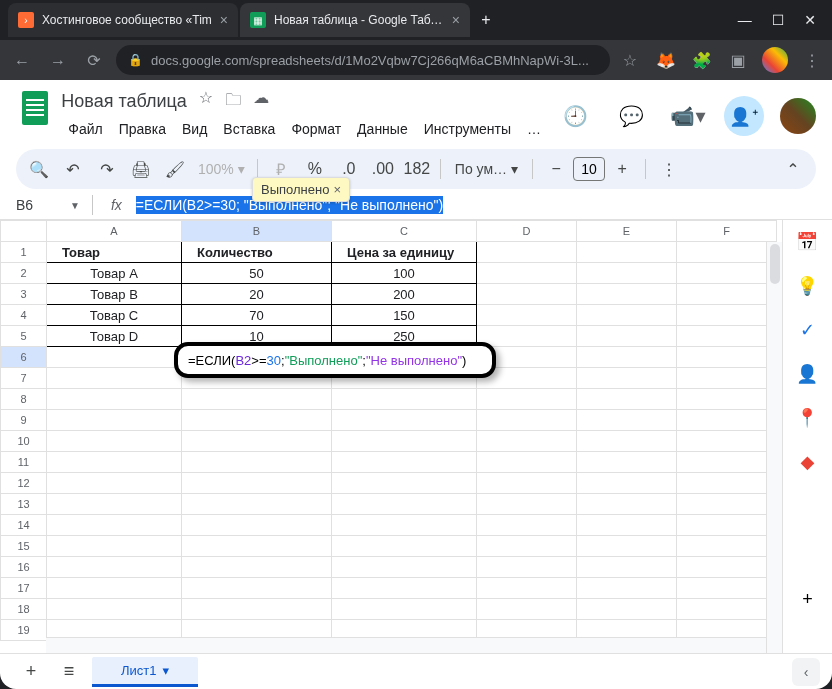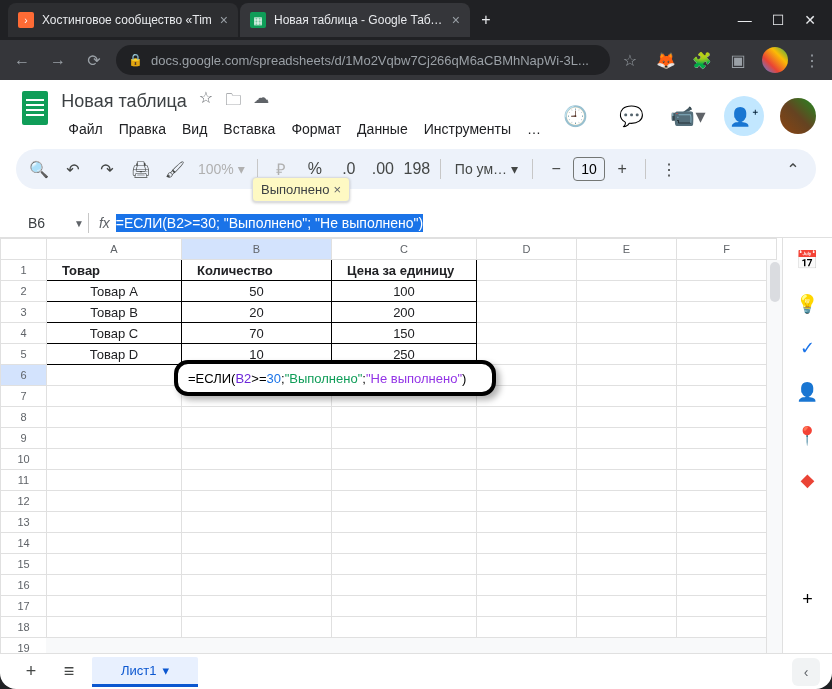--- a/index.html
+++ b/index.html
@@ -54,21 +54,21 @@
     .zoom-text { font-size: 14px; color: #b0b0b0; padding: 0 4px; display: flex; align-items: center; gap: 4px; }
     .font-select { font-size: 14px; color: #444746; padding: 0 6px; display: flex; align-items: center; gap: 4px; }
     .font-size-box { display: flex; align-items: center; gap: 2px; }
     .font-size-input { width: 32px; height: 24px; border: 1px solid #747775; border-radius: 4px; text-align: center; font-size: 14px; background: transparent; }
     .collapse-btn { margin-left: auto; }
     
     .tooltip-box { position: absolute; top: 28px; left: 236px; background: #fef9c3; border: 1px solid #dadce0; padding: 4px 8px; font-size: 13px; color: #3c4043; border-radius: 4px; box-shadow: 0 1px 3px rgba(0,0,0,0.2); z-index: 10; display: flex; align-items: flex-end; gap: 4px; }
     .tooltip-close { color: #5f6368; cursor: pointer; }
     
     
-    .formula-row { display: flex; align-items: center; padding: 4px 24px; gap: 0; border-bottom: 1px solid #e0e0e0; margin-top: 20px; }
+    .formula-row { display: flex; align-items: center; padding: 4px 12px; gap: 8px; border-bottom: 1px solid #e0e0e0; margin-top: 2px; }
     .cell-name { width: 50px; font-size: 14px; color: #3c4043; padding: 2px 4px; }
     .fx-dropdown { color: #5f6368; font-size: 10px; }
     .fx-label { font-style: italic; color: #5f6368; font-size: 14px; margin: 0 6px; }
     .formula-bar { flex: 1; font-size: 14px; font-family: 'Courier New', monospace; }
     .formula-highlight { background: #1a73e8; color: white; padding: 1px 0; }
     
     
     .sheet-area { flex: 1; display: flex; overflow: hidden; }
     .sheet-main { flex: 1; overflow: auto; position: relative; }
     .sheet-sidebar { width: 50px; border-left: 1px solid #e0e0e0; display: flex; flex-direction: column; align-items: center; padding-top: 12px; gap: 24px; }
@@ -187,21 +187,21 @@
     <div class="tool-btn">↶</div>
     <div class="tool-btn">↷</div>
     <div class="tool-btn">🖨</div>
     <div class="tool-btn">🖌</div>
     <span class="zoom-text"><span>100%</span> ▾</span>
     <div class="tool-sep"></div>
     <div class="tool-btn" style="color:#b0b0b0">₽</div>
     <div class="tool-btn">%</div>
     <div class="tool-btn">.0</div>
     <div class="tool-btn">.00</div>
-    <div class="tool-btn">198</div>
+    <div class="tool-btn">182</div>
     <div class="tool-sep"></div>
     <span class="font-select"><span>По ум…</span> ▾</span>
     <div class="tool-sep"></div>
     <div class="font-size-box">
       <div class="tool-btn">−</div>
       <input class="font-size-input" value="10" style="">
       <div class="tool-btn">+</div>
     </div>
     <div class="tool-sep"></div>
     <div class="tool-btn">⋮</div>

